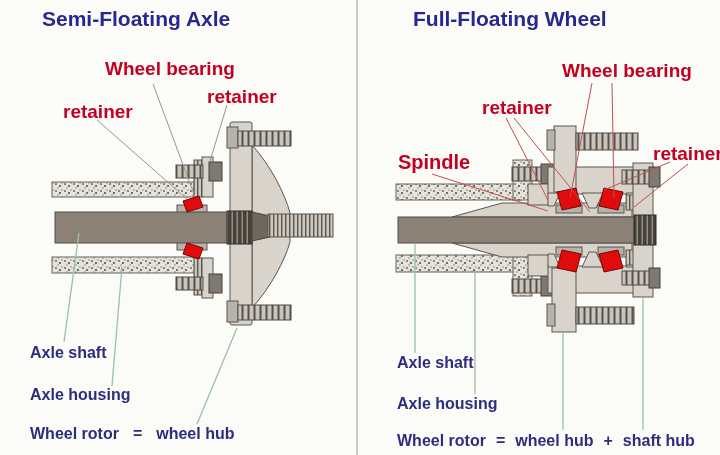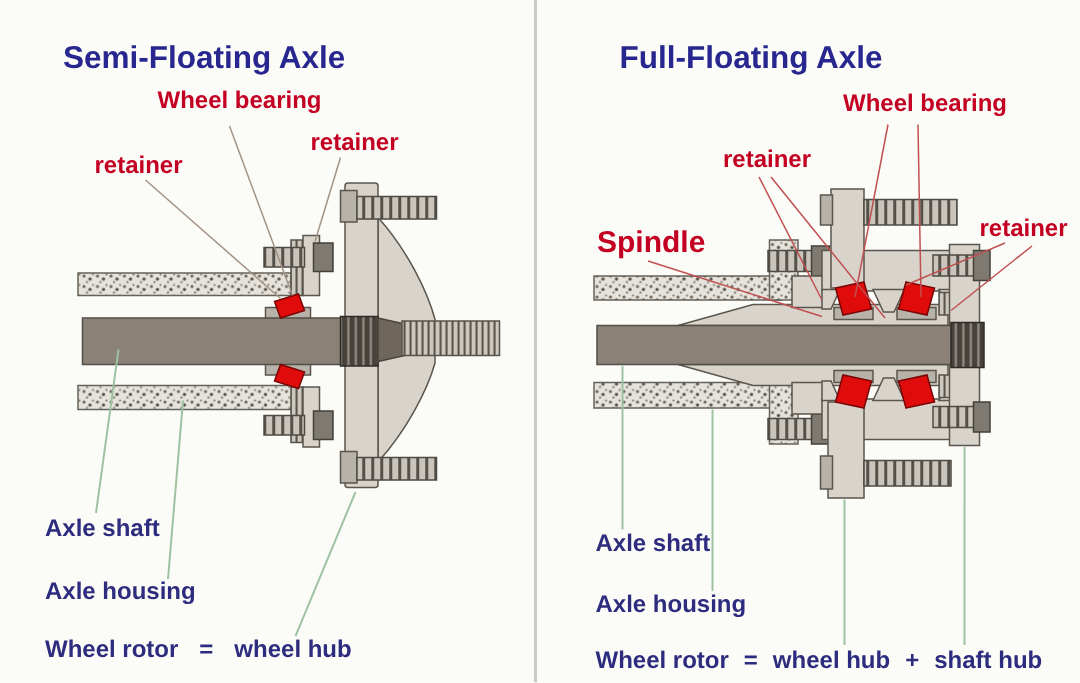--- a/index.html
+++ b/index.html
@@ -10,22 +10,22 @@
   }
   html,body{margin:0;padding:0;}
   .stage{
     position:relative; width:720px; height:455px; overflow:hidden;
     background:var(--background);
     font-family:"Liberation Sans", sans-serif;
   }
   svg.diagram{position:absolute; left:0; top:0;}
   .divider{position:absolute; top:0; bottom:0; left:356px; width:2px; background:var(--divider);}
   .lbl{position:absolute; font-weight:bold; white-space:nowrap; line-height:1.1;}
-  .title{color:var(--title-blue); font-size:21px;margin-top:20px;}
-  .red{color:var(--label-red); font-size:16px;}
+  .title{color:var(--title-blue); font-size:21px;}
+  .red{color:var(--label-red); font-size:19px;}
   .red-big{color:var(--label-red); font-size:20px;}
   .navy{color:var(--label-navy); font-size:16px;}
   .eq{display:flex; align-items:flex-end;}
   .eq span{display:inline-block;}
   .g14>span{margin-right:14px;} .g10>span{margin-right:10px;}
   
   .metal{fill:var(--metal-light); stroke:var(--metal-outline); stroke-width:1;}
   .head{fill:#b7b3aa; stroke:var(--metal-outline); stroke-width:1;}
   .darkmetal{fill:#7e7a72; stroke:#44403a; stroke-width:1;}
   .shaft{fill:var(--shaft-brown); stroke:#524e48; stroke-width:1;}
@@ -165,21 +165,21 @@
   <div class="lbl red" style="left:207px; top:87px">retainer</div>
   <div class="lbl red" style="left:63px; top:102px">retainer</div>
   <div class="lbl navy" style="left:30px; top:344px">Axle shaft</div>
   <div class="lbl navy" style="left:30px; top:386px">Axle housing</div>
   <div class="lbl navy eq g14" style="left:30px; top:425px">
     <span>Wheel rotor</span>
     <span>=</span>
     <span>wheel hub</span>
   </div>
 
-  <div class="lbl title" style="left:413px; top:7px">Full-Floating Axle</div>
+  <div class="lbl title" style="left:413px; top:7px">Full-Floating Wheel</div>
   <div class="lbl red" style="left:562px; top:61px">Wheel bearing</div>
   <div class="lbl red" style="left:482px; top:98px">retainer</div>
   <div class="lbl red-big" style="left:398px; top:151px">Spindle</div>
   <div class="lbl red" style="left:653px; top:144px">retainer</div>
   <div class="lbl navy" style="left:397px; top:354px">Axle shaft</div>
   <div class="lbl navy" style="left:397px; top:395px">Axle housing</div>
   <div class="lbl navy eq g10" style="left:397px; top:432px">
     <span>Wheel rotor</span>
     <span>=</span>
     <span>wheel hub</span>

